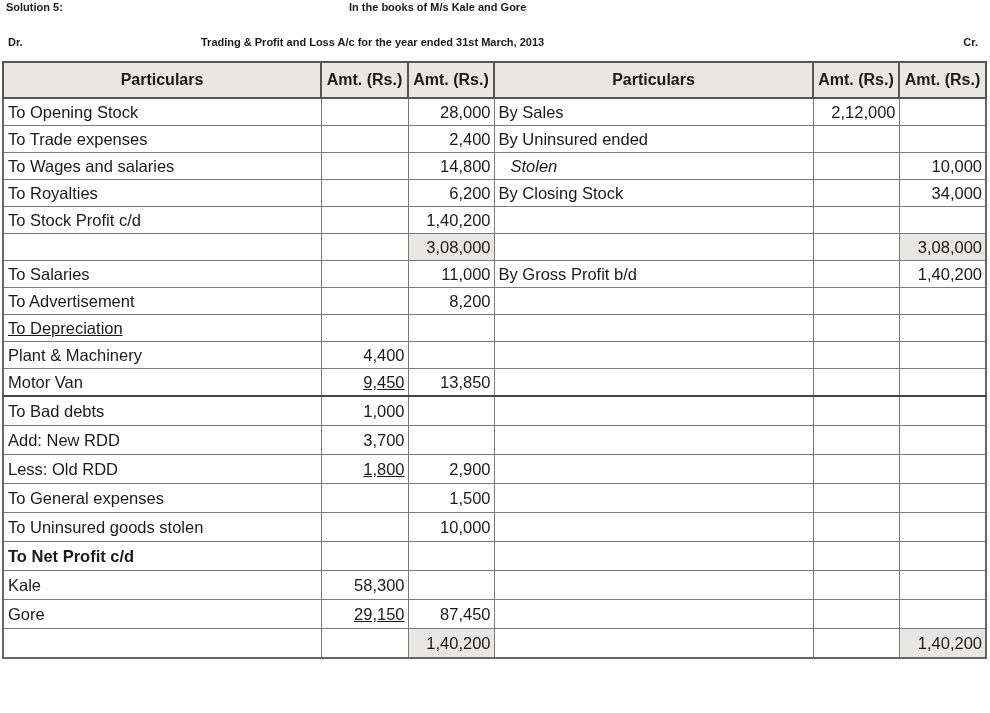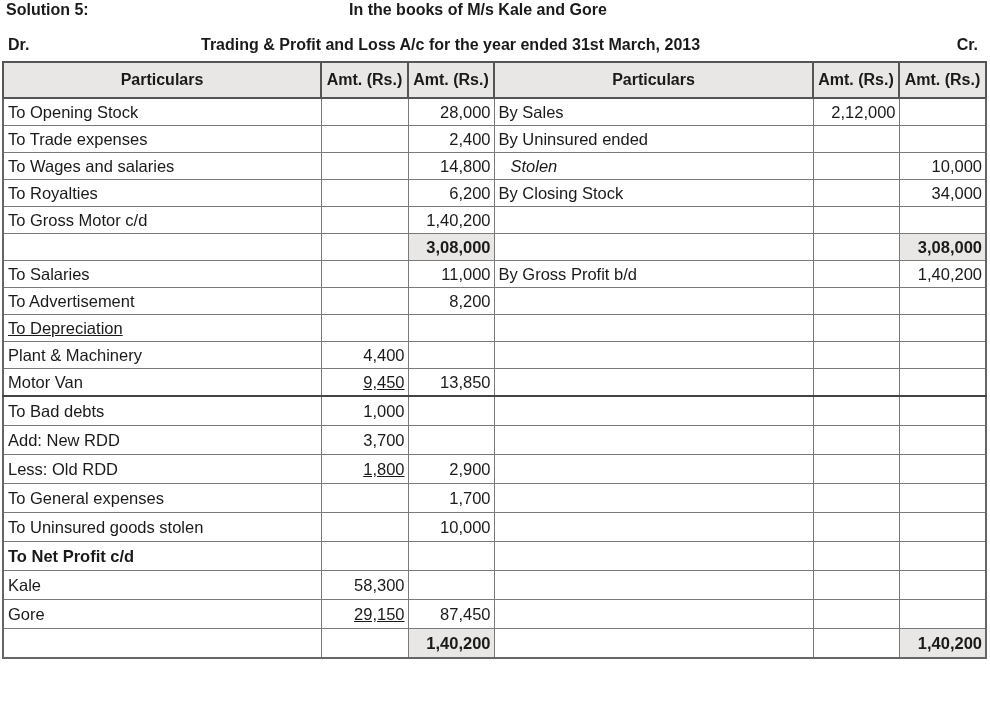--- a/index.html
+++ b/index.html
@@ -1,39 +1,39 @@
 <!DOCTYPE html>
 <html><head>
 <meta charset="utf-8">
 <style>
   html, body { margin: 0; padding: 0; background: #ffffff; }
   body { width: 990px; height: 713px; position: relative; overflow: hidden;
          font-family: "Liberation Sans", sans-serif; color: #1a1a1a; }
-  .top { position: absolute; font-weight: bold; font-size: 16px; }
+  .top { position: absolute; font-weight: bold; font-size: 11px; }
   #sol { left: 6px; top: 1px; }
   #books { left: 349px; top: 1px; }
   #dr { left: 8px; top: 36px; }
   #acct { left: 201px; top: 36px; }
   #cr { right: 12px; top: 36px; text-align: center; }
 
   table { position: absolute; left: 2px; top: 61px; border-collapse: collapse;
           table-layout: fixed; width: 983px; font-size: 16.5px; }
   col.p1 { width: 318px; }
   col.a1 { width: 87px; }
   col.a2 { width: 86px; }
   col.p2 { width: 319px; }
   col.a3 { width: 86px; }
   col.a4 { width: 87px; }
   td, th { border: 1px solid #7a7a7a; padding: 0 4px; height: 26px; line-height: 26px;
            white-space: nowrap; overflow: hidden; }
   th { background: #e8e7e5; font-weight: bold; border: 2px solid #555; height: 26px;
        font-size: 16px; margin-left: 16px; }
   th.amt { padding: 4px 2px; }
   td.num { text-align: right; padding-right: 3px; }
-  td.total { background: #e8e7e5; font-weight: bold; }
+  td.total { background: #e8e7e5; font-weight: normal; }
   tr.tall td { height: 28px; line-height: 28px; }
   tr.sep td { border-top: 2px solid #444; }
   table { border: 2px solid #666; }
   .ul { text-decoration: underline; }
   .b { font-weight: bold; }
   .ind { padding-left: 16px; font-style: italic; }
 </style>
 </head>
 <body>
 
@@ -89,21 +89,21 @@
       </tr>
       <tr>
         <td><span>To Royalties</span></td>
         <td class="num"><span></span></td>
         <td class="num"><span>6,200</span></td>
         <td><span>By Closing Stock</span></td>
         <td class="num"><span></span></td>
         <td class="num"><span>34,000</span></td>
       </tr>
       <tr>
-        <td><span>To Gross Motor c/d</span></td>
+        <td><span>To Stock Profit c/d</span></td>
         <td class="num"><span></span></td>
         <td class="num"><span>1,40,200</span></td>
         <td><span></span></td>
         <td class="num"><span></span></td>
         <td class="num"><span></span></td>
       </tr>
       <tr>
         <td><span></span></td>
         <td class="num"><span></span></td>
         <td class="num total"><span>3,08,000</span></td>
@@ -171,21 +171,21 @@
         <td><span>Less: Old RDD</span></td>
         <td class="num"><span class="ul">1,800</span></td>
         <td class="num"><span>2,900</span></td>
         <td><span></span></td>
         <td class="num"><span></span></td>
         <td class="num"><span></span></td>
       </tr>
       <tr class="tall">
         <td><span>To General expenses</span></td>
         <td class="num"><span></span></td>
-        <td class="num"><span>1,700</span></td>
+        <td class="num"><span>1,500</span></td>
         <td><span></span></td>
         <td class="num"><span></span></td>
         <td class="num"><span></span></td>
       </tr>
       <tr class="tall">
         <td><span>To Uninsured goods stolen</span></td>
         <td class="num"><span></span></td>
         <td class="num"><span>10,000</span></td>
         <td><span></span></td>
         <td class="num"><span></span></td>

